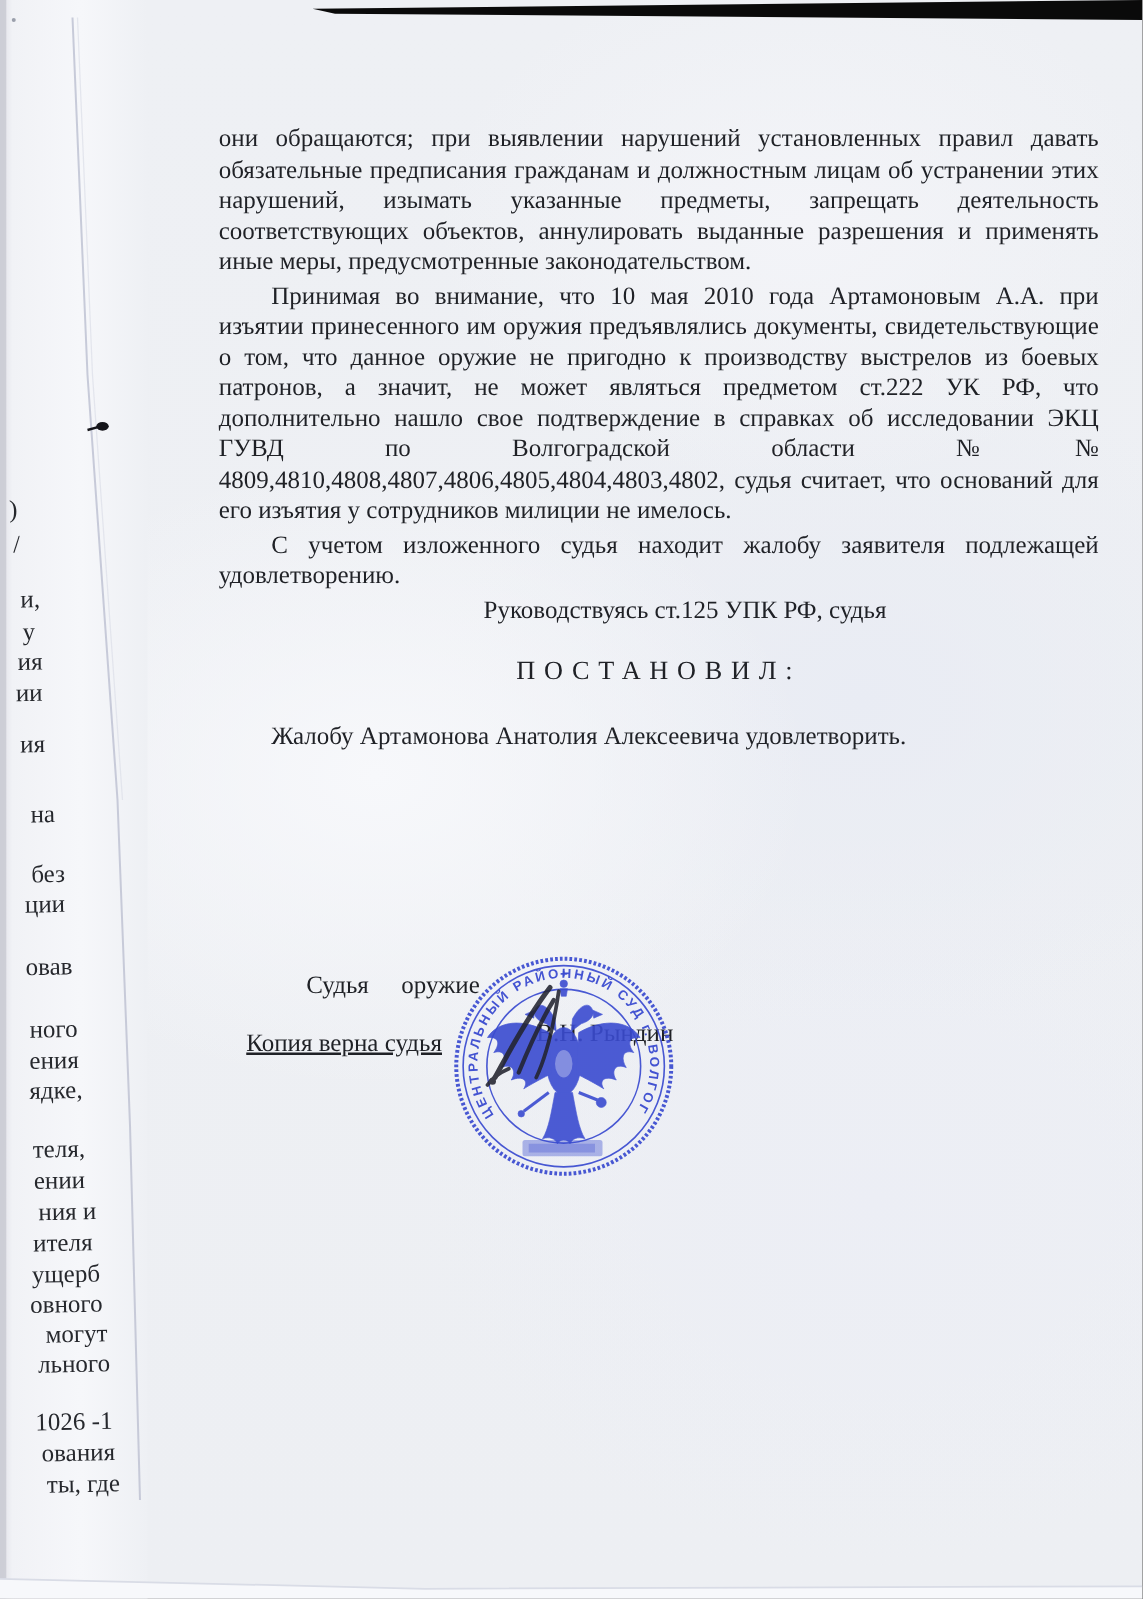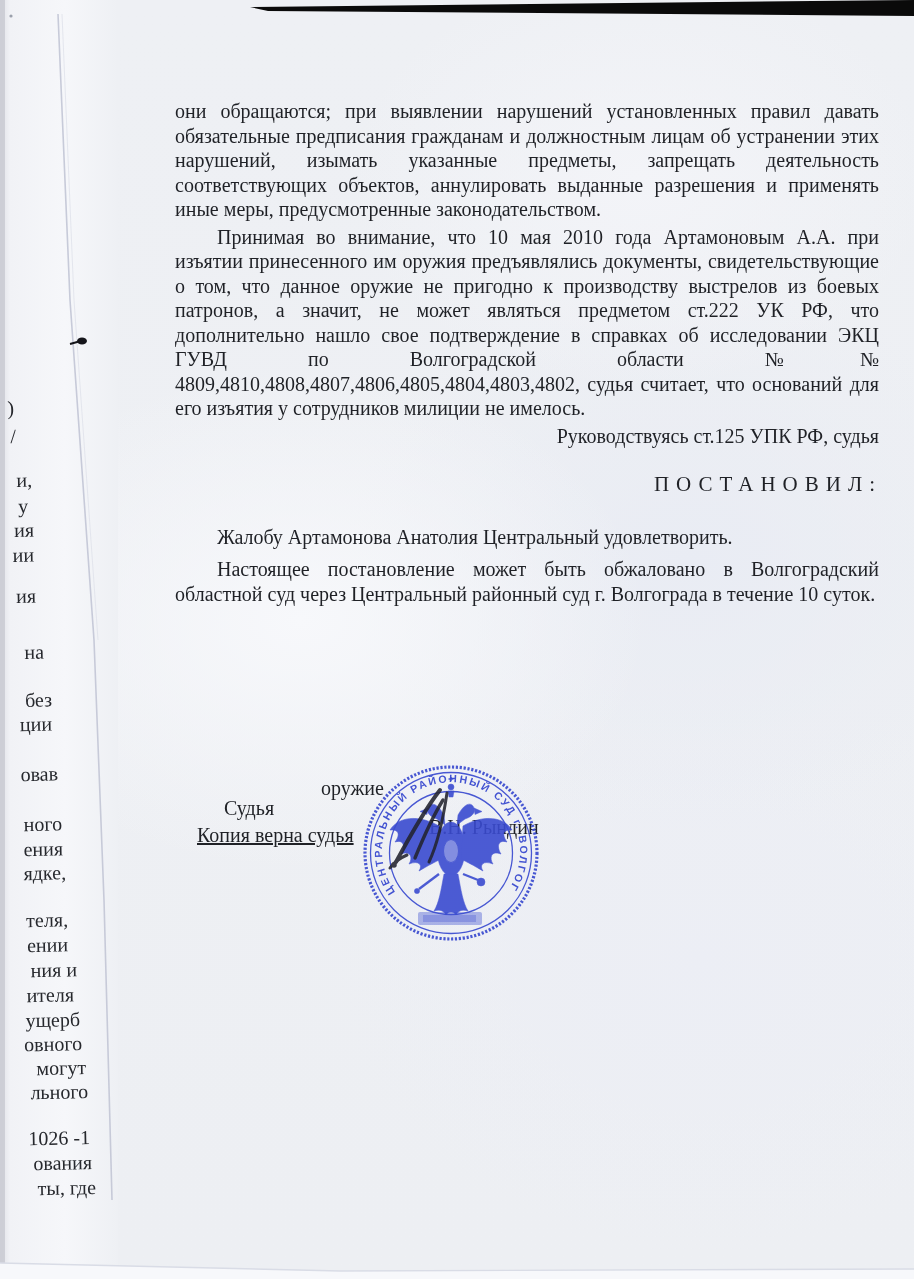--- a/index.html
+++ b/index.html
@@ -25,29 +25,29 @@
     text-align:right;white-space:nowrap;overflow:hidden;
     transform:rotate(-1.2deg);
   }
   
   .content{
     position:absolute;left:172px;top:96px;width:710px;
     font-size:20px;line-height:24.5px;text-align:justify;
   }
   .para{margin:3px;text-indent:42px;}
   .para.no-indent{text-indent:0;}
-  .para.single{text-align:right;}
+  .para.single{text-align:center;}
   .para.push{margin-top:8px;}
   .resolution{
-    margin:24px 0 28px 0;text-align:right;font-size:21px;
+    margin:24px 0 28px 0;text-align:center;font-size:21px;
     letter-spacing:7px;font-weight:400;text-indent:0;
   }
   
   .sig{position:absolute;font-size:20px;white-space:nowrap;}
-  #sig-judge-label{left:224px;top:777px;margin-top:20px;}
+  #sig-judge-label{left:245px;top:777px;}
   #sig-note{left:321px;top:777px;}
   #sig-name{left:429px;top:816px;}
   #sig-copy{left:197px;top:824px;text-decoration:underline;}
   .stamp{position:absolute;left:360px;top:762px;width:182px;height:182px;}
   .overlay{position:absolute;left:0;top:0;pointer-events:none;}
 </style>
 </head>
 <body>
 
 <div class="page">
@@ -88,24 +88,24 @@
     <ellipse cx="82" cy="341" rx="5" ry="3.5" fill="#15151a"></ellipse>
     <path d="M70,344 l9,-2.5" stroke="#15151a" stroke-width="2"></path>
     <circle cx="11" cy="16" r="1.6" fill="#9ba0ac"></circle>
     <path d="M0,1263 L340,1271 L914,1269 L914,1279 L0,1279 Z" fill="#f7f8fb"></path>
     <path d="M0,1263 L340,1271 L914,1269" fill="none" stroke="#d9dce6" stroke-width="1.4"></path>
   </svg>
 
   <div class="content">
     <p class="para no-indent">они обращаются; при выявлении нарушений установленных правил давать обязательные предписания гражданам и должностным лицам об устранении этих нарушений, изымать указанные предметы, запрещать деятельность соответствующих объектов, аннулировать выданные разрешения и применять иные меры, предусмотренные законодательством.</p>
     <p class="para">Принимая во внимание, что 10 мая 2010 года Артамоновым А.А. при изъятии принесенного им оружия предъявлялись документы, свидетельствующие о том, что данное оружие не пригодно к производству выстрелов из боевых патронов, а значит, не может являться предметом ст.222 УК РФ, что дополнительно нашло свое подтверждение в справках об исследовании ЭКЦ ГУВД по Волгоградской области №№ 4809,4810,4808,4807,4806,4805,4804,4803,4802, судья считает, что оснований для его изъятия у сотрудников милиции не имелось.</p>
+    <p class="para">С учетом изложенного судья находит жалобу заявителя подлежащей удовлетворению.</p>
     <p class="para single">Руководствуясь ст.125 УПК РФ, судья</p>
     <h2 class="resolution">ПОСТАНОВИЛ:</h2>
-    <p class="para">Жалобу Артамонова Анатолия Центральный удовлетворить.</p>
-    <p class="para push">Настоящее постановление может быть обжаловано в Волгоградский областной суд через Центральный районный суд г. Волгограда в течение 10 суток.</p>
+    <p class="para">Жалобу Артамонова Анатолия Алексеевича удовлетворить.</p>
   </div>
 
   <div class="sig" id="sig-judge-label">Судья</div>
   <div class="sig" id="sig-note">оружие</div>
   <div class="sig" id="sig-name">В.Н. Рындин</div>
   <div class="sig" id="sig-copy">Копия верна судья</div>
 
   <svg class="stamp" viewBox="0 0 182 182">
     <g stroke="#3a4bd0" fill="none" opacity="0.92">
       <circle cx="91" cy="91" r="86" stroke-width="3.2" stroke-dasharray="2.2 1.7"></circle>

